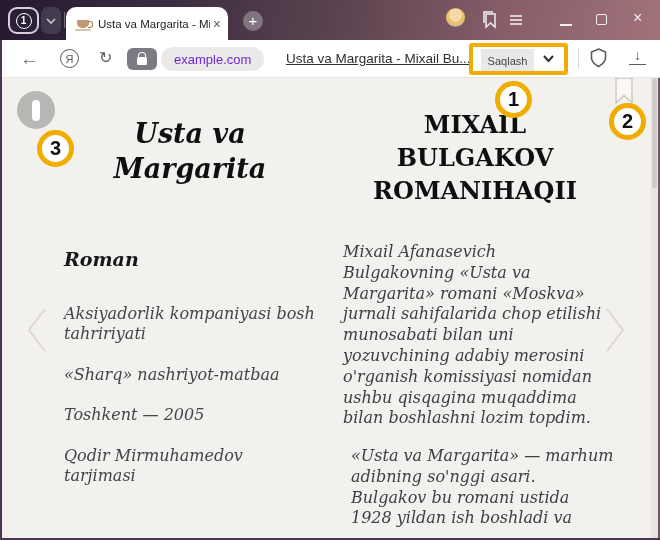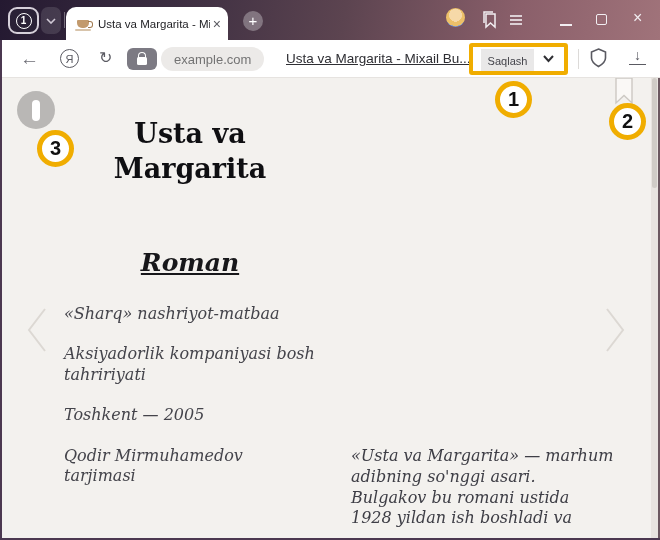--- a/index.html
+++ b/index.html
@@ -40,21 +40,21 @@
     border-bottom:1px solid #e6e3e0; }
   .back-icon { position:absolute; left:20px; top:8px; font-size:19px; color:#6e6e76; }
   .yandex-icon { position:absolute; left:60px; top:9px; width:19px; height:19px; border:1.6px solid #5a5a62;
     border-radius:50%; color:#5a5a62; font-size:11px; display:flex; align-items:center; justify-content:center; }
   .refresh-icon { position:absolute; left:99px; top:8px; font-size:16px; color:#5a5a62; }
   .lock-chip { position:absolute; left:127px; top:8px; width:30px; height:22px; background:#7c7a83; border-radius:6px; }
   .lock-shackle { position:absolute; left:11px; top:4px; width:8px; height:7px; border:1.6px solid #fff;
     border-bottom:none; border-radius:4px 4px 0 0; }
   .lock-body { position:absolute; left:10px; top:9px; width:10px; height:8px; background:#fff; border-radius:1.5px; }
   .url-chip { position:absolute; left:161px; top:7px; height:24px; padding:0 13px; background:#eceae8;
-    border-radius:12px; font-size:13px; color:#737373; display:flex; align-items:center; }
+    border-radius:12px; font-size:13px; color:#6d28d9; display:flex; align-items:center; }
   .page-title { position:absolute; left:286px; top:0; height:38px; line-height:38px; font-size:13.5px; color:#2e2e33;text-decoration:underline; }
   .highlight-rect { position:absolute; left:469px; top:3px; width:99px; height:32px;
     border:4px solid #F0AD00; border-radius:3px; z-index:5; pointer-events:none; }
   .save-btn { position:absolute; left:481px; top:9px; width:53px; height:24px; background:#e9e8e8;
     border-radius:0; font-size:11px; color:#44444b; display:flex; align-items:center; justify-content:center; }
   .save-chevron { position:absolute; left:542px; top:14px; }
   .toolbar-divider { position:absolute; left:578px; top:9px; width:1px; height:20px; background:#dcdad8; }
   .protect-icon { position:absolute; left:589px; top:7px; }
   .download-icon { position:absolute; left:629px; top:7px; width:17px; text-align:center; font-size:14px;
     color:#5a5a62; border-bottom:1.6px solid #5a5a62; padding-bottom:1px; }
@@ -78,23 +78,23 @@
   .callout-1 { left:495px; top:3px; }
   .callout-2 { left:609px; top:25px; }
   .callout-3 { left:37px; top:52px; }
 
   .nav-arrow { position:absolute; top:228px; }
   .nav-prev { left:24px; }
   .nav-next { left:602px; }
 
   .page-left { position:absolute; left:64px; top:0; width:252px; height:462px; font-family:"DejaVu Serif", serif; }
   .book-title { position:absolute; top:38px; width:100%; text-align:center; font-size:27px; font-weight:bold;
-    color:#0f0f12; line-height:1.3; }
-  .book-subtitle { position:absolute; top:170px; width:100%; text-align:center; font-size:25px;
-    font-weight:bold; font-style:italic; color:#17171a;text-decoration:underline; }
+    color:#0f0f12; line-height:1.3;font-style:italic; }
+  .book-subtitle { position:absolute; top:170px; width:100%; text-align:left; font-size:19px;
+    font-weight:bold; font-style:italic; color:#17171a; }
   .publisher-block { position:absolute; top:226px; width:100%; }
   .publisher-block p { font-size:16px; font-style:italic; color:#44444b; line-height:1.28; margin-bottom:20px; }
 
   .page-right { position:absolute; left:343px; top:0; width:264px; height:462px; font-family:"DejaVu Serif", serif; }
   .book-heading { position:absolute; top:30px; width:100%; text-align:center; font-size:24px; font-weight:bold;
     color:#0f0f12; line-height:1.38; }
   .body-para { position:absolute; width:100%; font-size:16px; font-style:italic; color:#3e3e46; line-height:1.3; }
   .para-0 { top:164px; }
   .para-1 { top:368px;margin-left:8px; }
 </style>
@@ -180,28 +180,34 @@
       <polyline points="5,3 21,24 5,45" fill="none" stroke="#dcd8d3" stroke-width="2"></polyline>
     </svg>
 
     <div class="page-left">
       <div class="book-title">
         <div>Usta va</div>
         <div>Margarita</div>
       </div>
       <div class="book-subtitle">Roman</div>
       <div class="publisher-block">
+        <p>Aksiyadorlik kompaniyasi bosh tahririyati</p>
         <p>«Sharq» nashriyot-matbaa</p>
-        <p>Aksiyadorlik kompaniyasi bosh tahririyati</p>
         <p>Toshkent — 2005</p>
         <p>Qodir Mirmuhamedov tarjimasi</p>
       </div>
     </div>
 
     <div class="page-right">
+      <div class="book-heading">
+        <div>MIXAIL</div>
+        <div>BULGAKOV</div>
+        <div>ROMANIHAQII</div>
+      </div>
+      <p class="body-para para-0">Mixail Afanasevich Bulgakovning «Usta va Margarita» romani «Moskva» jurnali sahifalarida chop etilishi munosabati bilan uni yozuvchining adabiy merosini o'rganish komissiyasi nomidan ushbu qisqagina muqaddima bilan boshlashni lozim topdim.</p>
       <p class="body-para para-1">«Usta va Margarita» — marhum adibning so'nggi asari. Bulgakov bu romani ustida 1928 yildan ish boshladi va</p>
     </div>
 
     <div class="scrollbar">
       <div class="scroll-thumb"></div>
     </div>
   </div>
 
   <div class="win-border-left"></div>
   <div class="win-border-right"></div>

